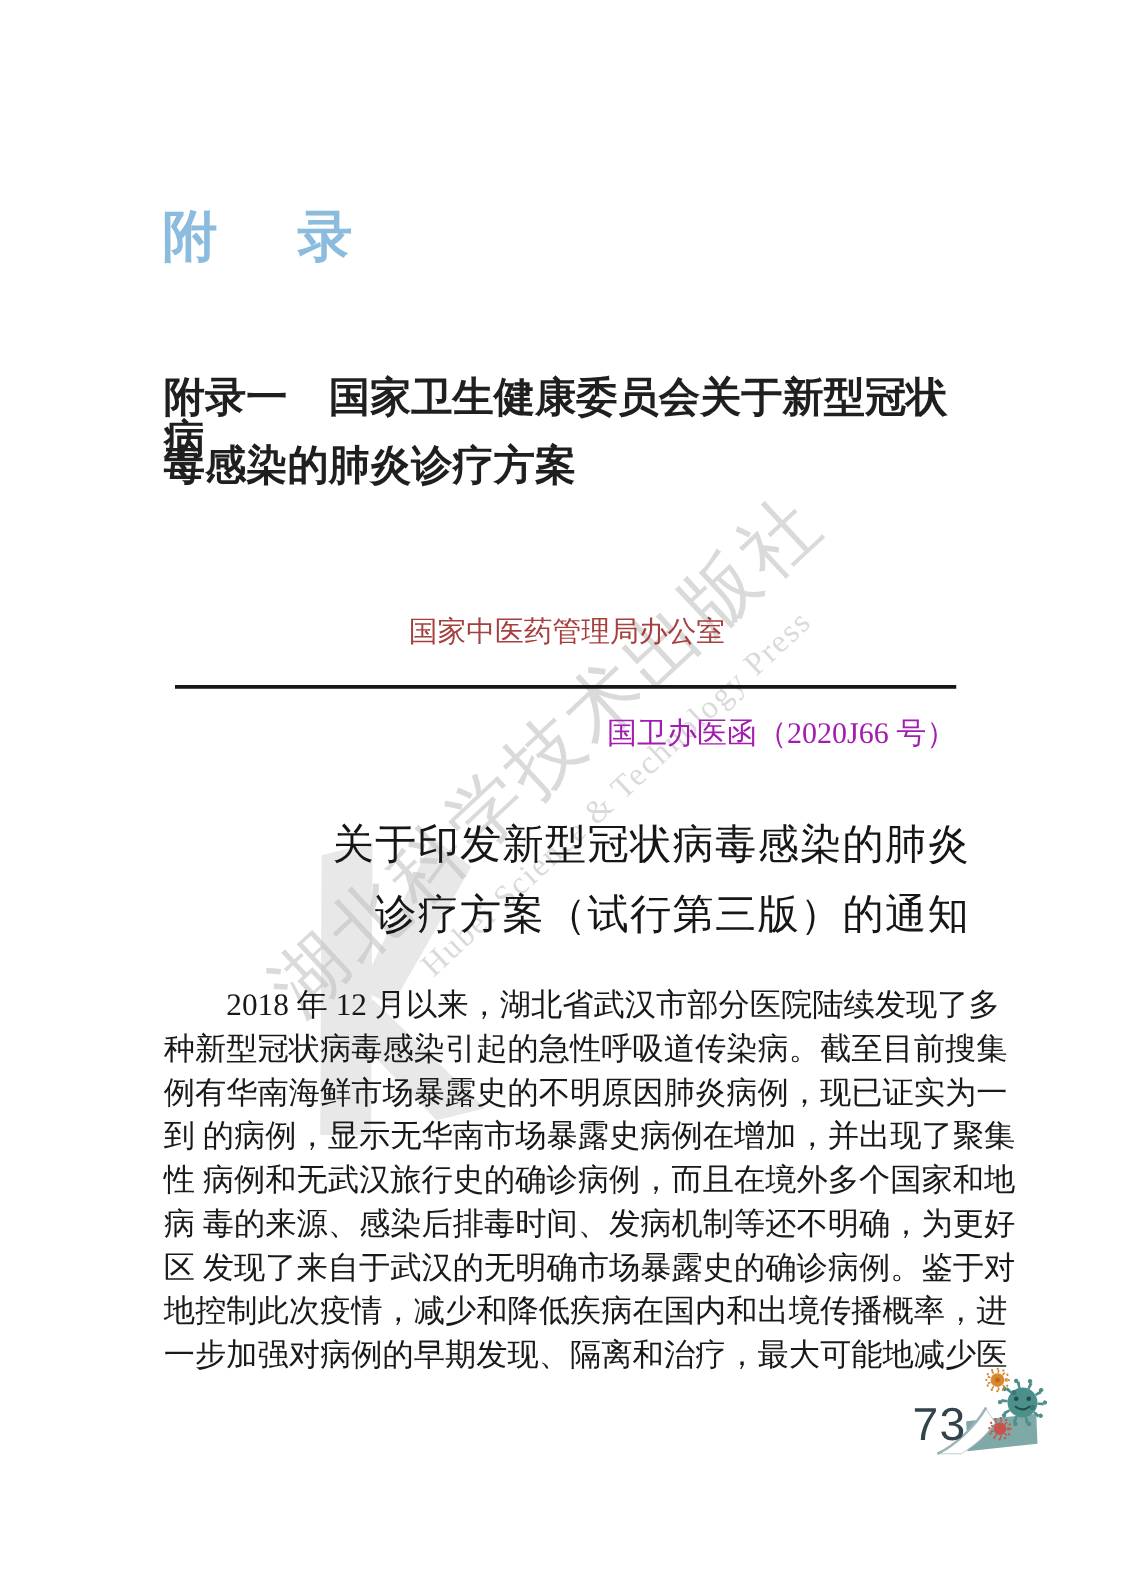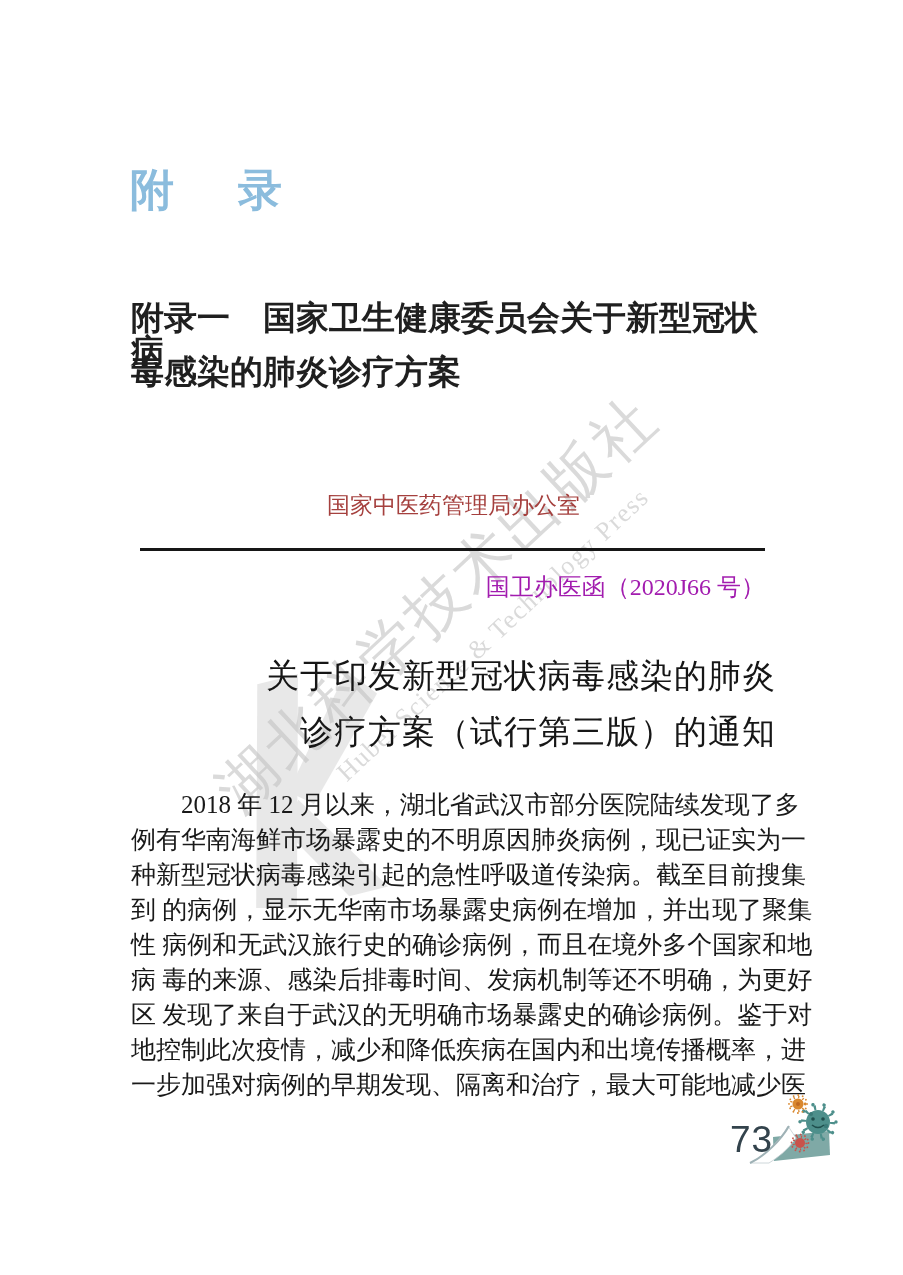--- a/index.html
+++ b/index.html
@@ -100,22 +100,22 @@
 
     <div class="rule"></div>
 
     <div class="doc-number">国卫办医函（2020J66 号）</div>
 
     <div class="notice-title nt-line1">关于印发新型冠状病毒感染的肺炎</div>
     <div class="notice-title nt-line2">诊疗方案（试行第三版）的通知</div>
 
     <div class="body-text">
       <div class="body-line first">2018 年 12 月以来，湖北省武汉市部分医院陆续发现了多</div>
+      <div class="body-line">种新型冠状病毒感染引起的急性呼吸道传染病。截至目前搜集</div>
       <div class="body-line">例有华南海鲜市场暴露史的不明原因肺炎病例，现已证实为一</div>
-      <div class="body-line">种新型冠状病毒感染引起的急性呼吸道传染病。截至目前搜集</div>
       <div class="body-line">到 的病例，显示无华南市场暴露史病例在增加，并出现了聚集</div>
       <div class="body-line">性 病例和无武汉旅行史的确诊病例，而且在境外多个国家和地</div>
       <div class="body-line">病 毒的来源、感染后排毒时间、发病机制等还不明确，为更好</div>
       <div class="body-line">区 发现了来自于武汉的无明确市场暴露史的确诊病例。鉴于对</div>
       <div class="body-line">地控制此次疫情，减少和降低疾病在国内和出境传播概率，进</div>
       <div class="body-line">一步加强对病例的早期发现、隔离和治疗，最大可能地减少医</div>
     </div>
 
     <div class="page-number">73</div>
 

